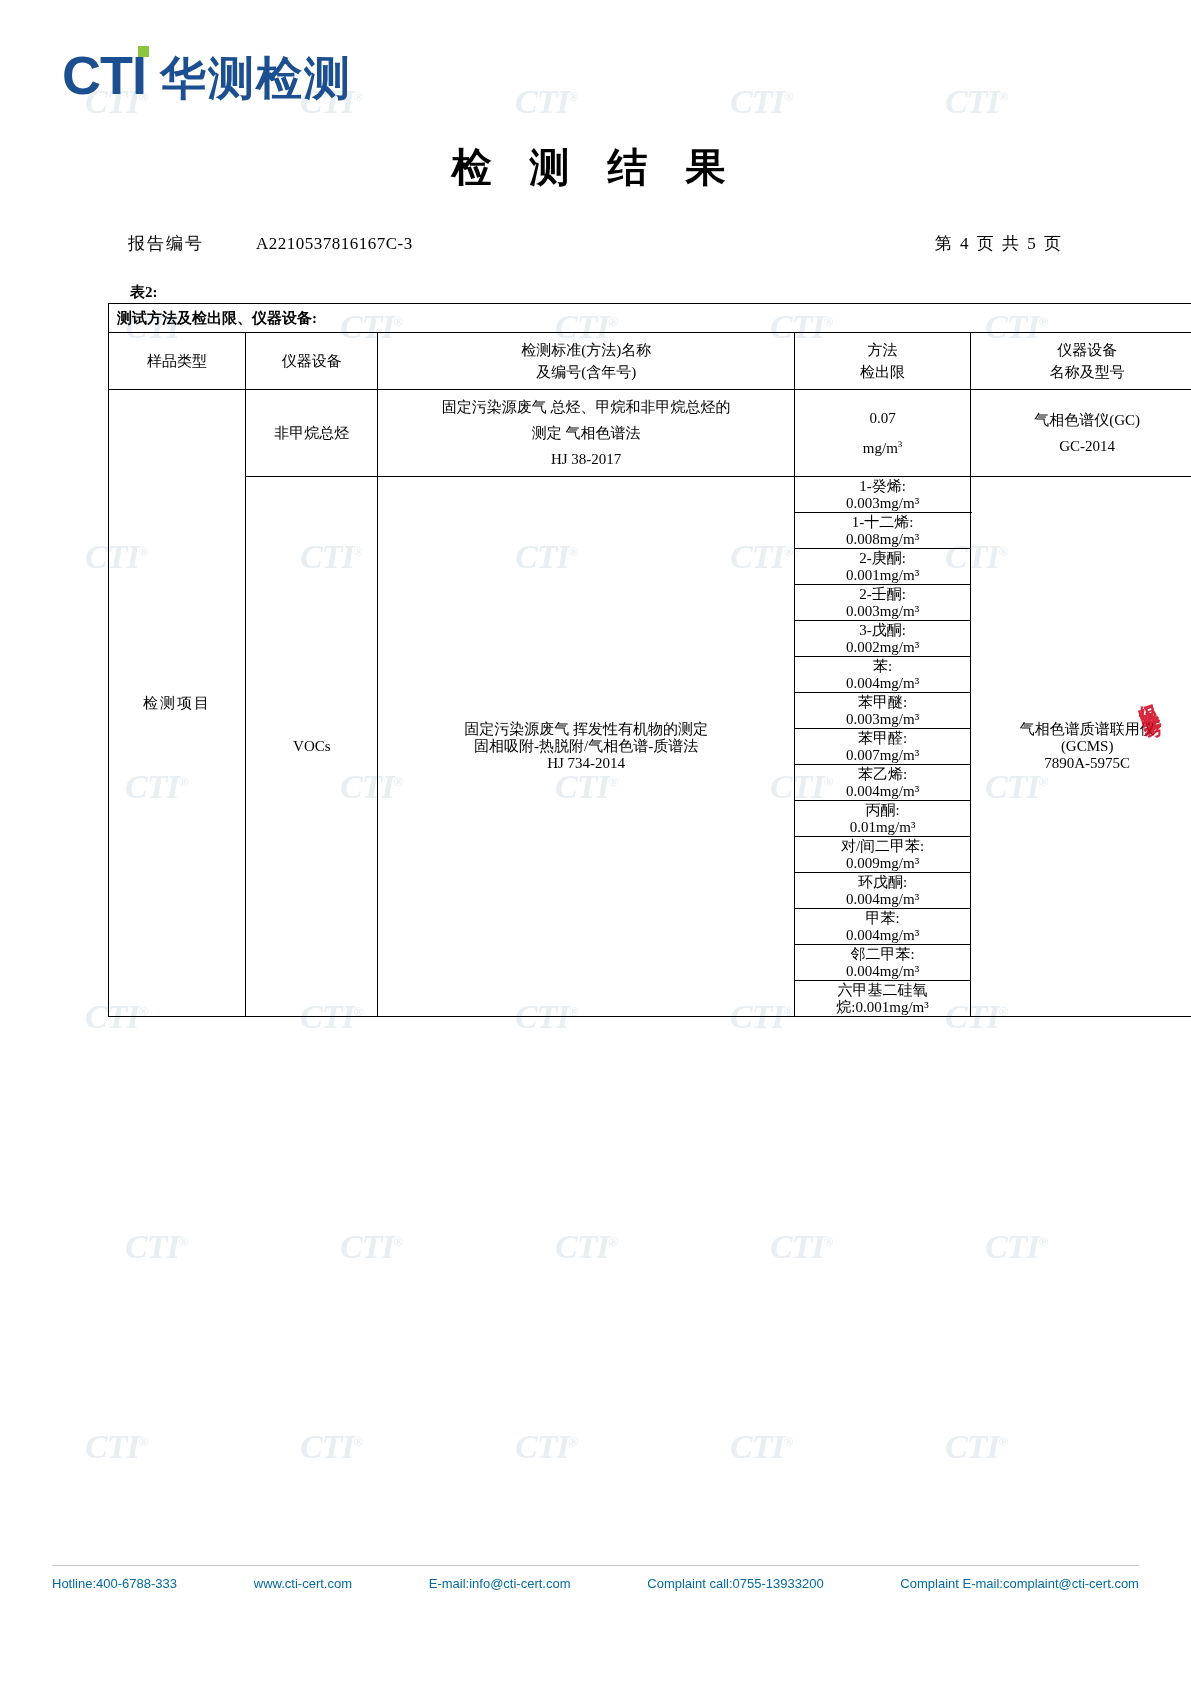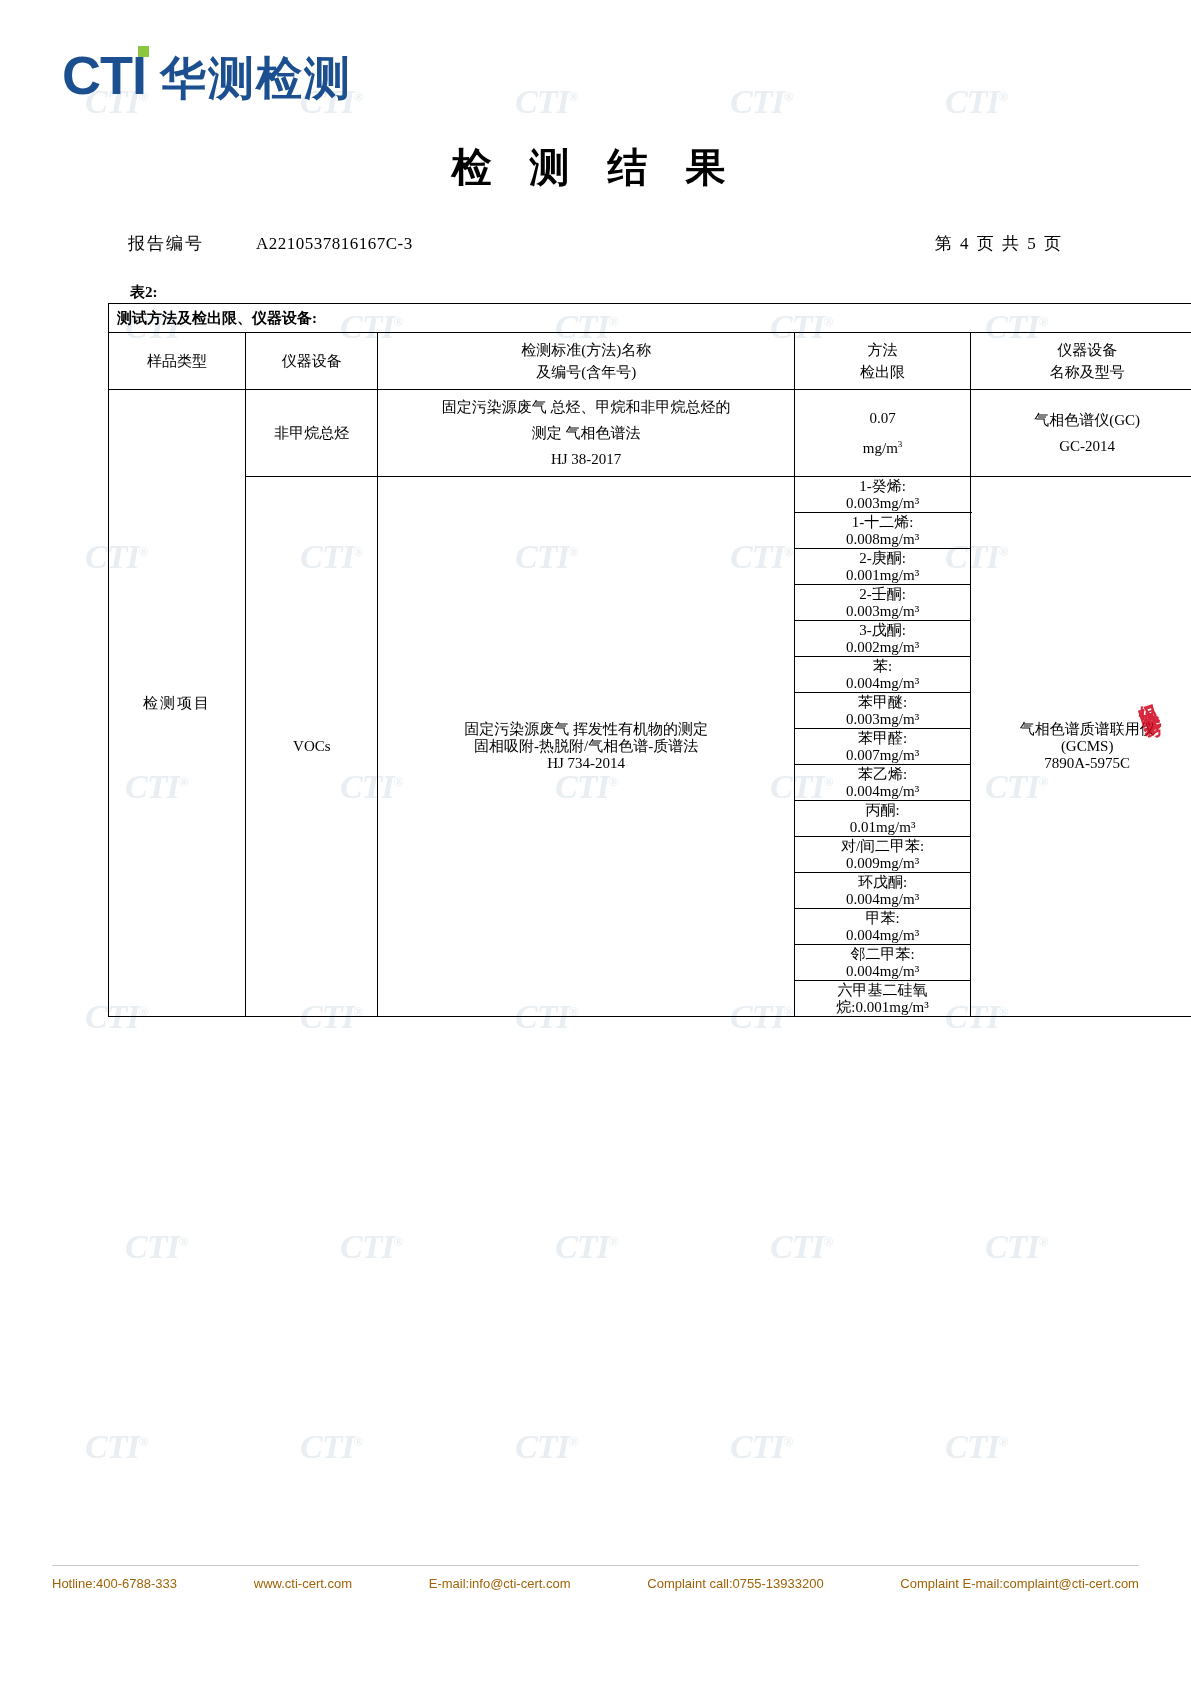--- a/index.html
+++ b/index.html
@@ -193,21 +193,21 @@
   .footer {
     position: absolute;
     left: 52px;
     right: 52px;
     top: 1576px;
     z-index: 3;
     display: flex;
     justify-content: space-between;
     font-family: "Liberation Sans", sans-serif;
     font-size: 13px;
-    color: #a16207;
+    color: #0369a1;
   }
 </style>
 </head>
 <body>
 
 <div class="watermarks" id="wm-layer">
     <div class="wm" style="left: 85px; top: 75px;">CTI<span class="r">®</span></div>
     <div class="wm" style="left: 300px; top: 75px;">CTI<span class="r">®</span></div>
     <div class="wm" style="left: 515px; top: 75px;">CTI<span class="r">®</span></div>
     <div class="wm" style="left: 730px; top: 75px;">CTI<span class="r">®</span></div>

